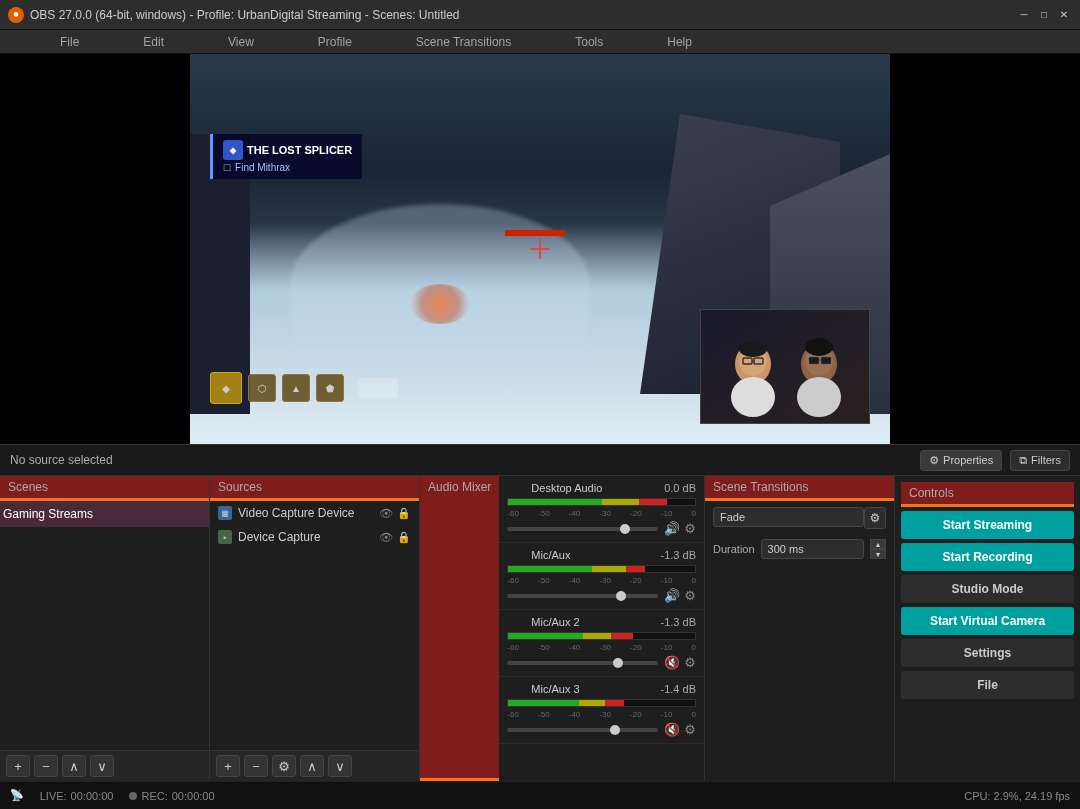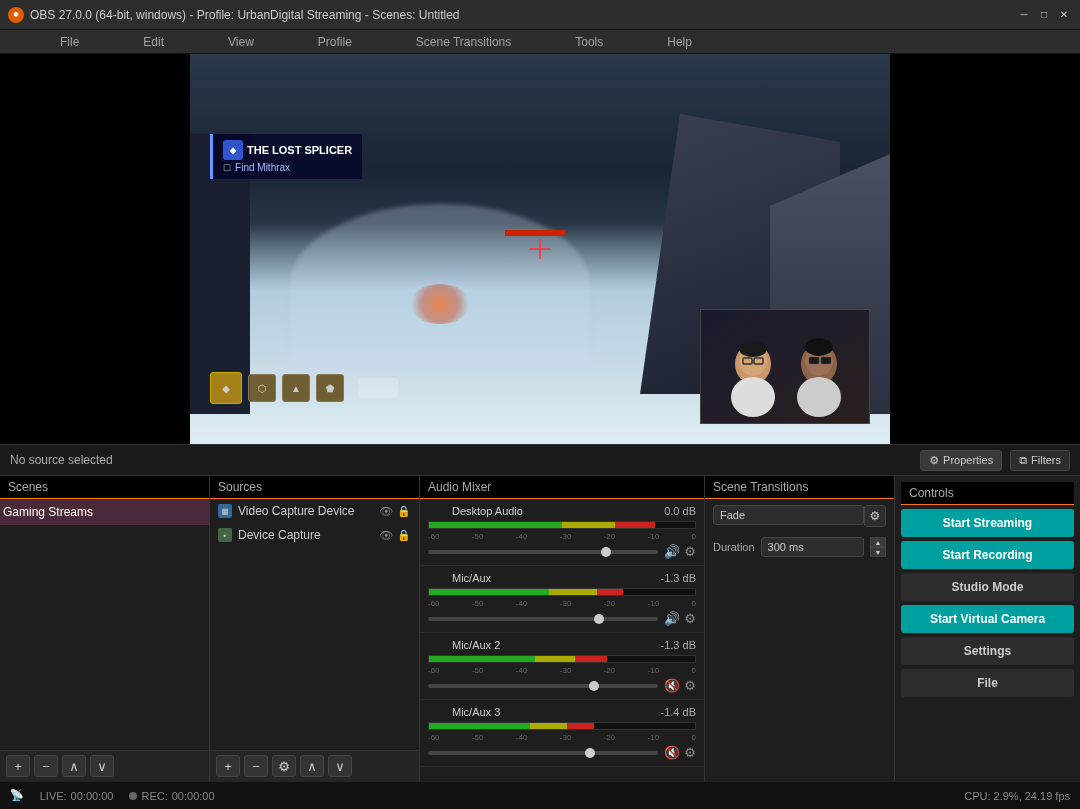--- a/index.html
+++ b/index.html
@@ -223,22 +223,22 @@
     #sources-panel {
       width: 210px;
       border-right: 1px solid #333;
       display: flex;
       flex-direction: column;
     }
     .panel-header {
       font-size: 12px;
       color: #aaa;
       padding: 4px 8px;
-      background: #000000;
-      border-bottom: 1px solid #f97316;
+      background: #7f1d1d;
+      border-bottom: 3px solid #f97316;
     }
     .panel-content {
       flex: 1;
       overflow: hidden;
     }
     .scene-item {
       padding: 6px 3px;
       font-size: 12px;
       color: #ccc;
       cursor: pointer;
@@ -290,22 +290,23 @@
       border-radius: 3px;
       display: flex; align-items: center; justify-content: center;
       font-size: 13px; color: #ccc; cursor: pointer;
     }
 
     
     #audio-panel {
       flex: 1;
       border-right: 1px solid #333;
       display: flex;
-      flex-direction: column;
+      flex-direction: row;
       overflow: hidden;
+      text-align: right;
     }
     #audio-content {
       flex: 1;
       overflow-y: auto;
       overflow-x: hidden;
     }
     #audio-content::-webkit-scrollbar { width: 6px; }
     #audio-content::-webkit-scrollbar-track { background: #1a1a1a; }
     #audio-content::-webkit-scrollbar-thumb { background: #444; }
 

